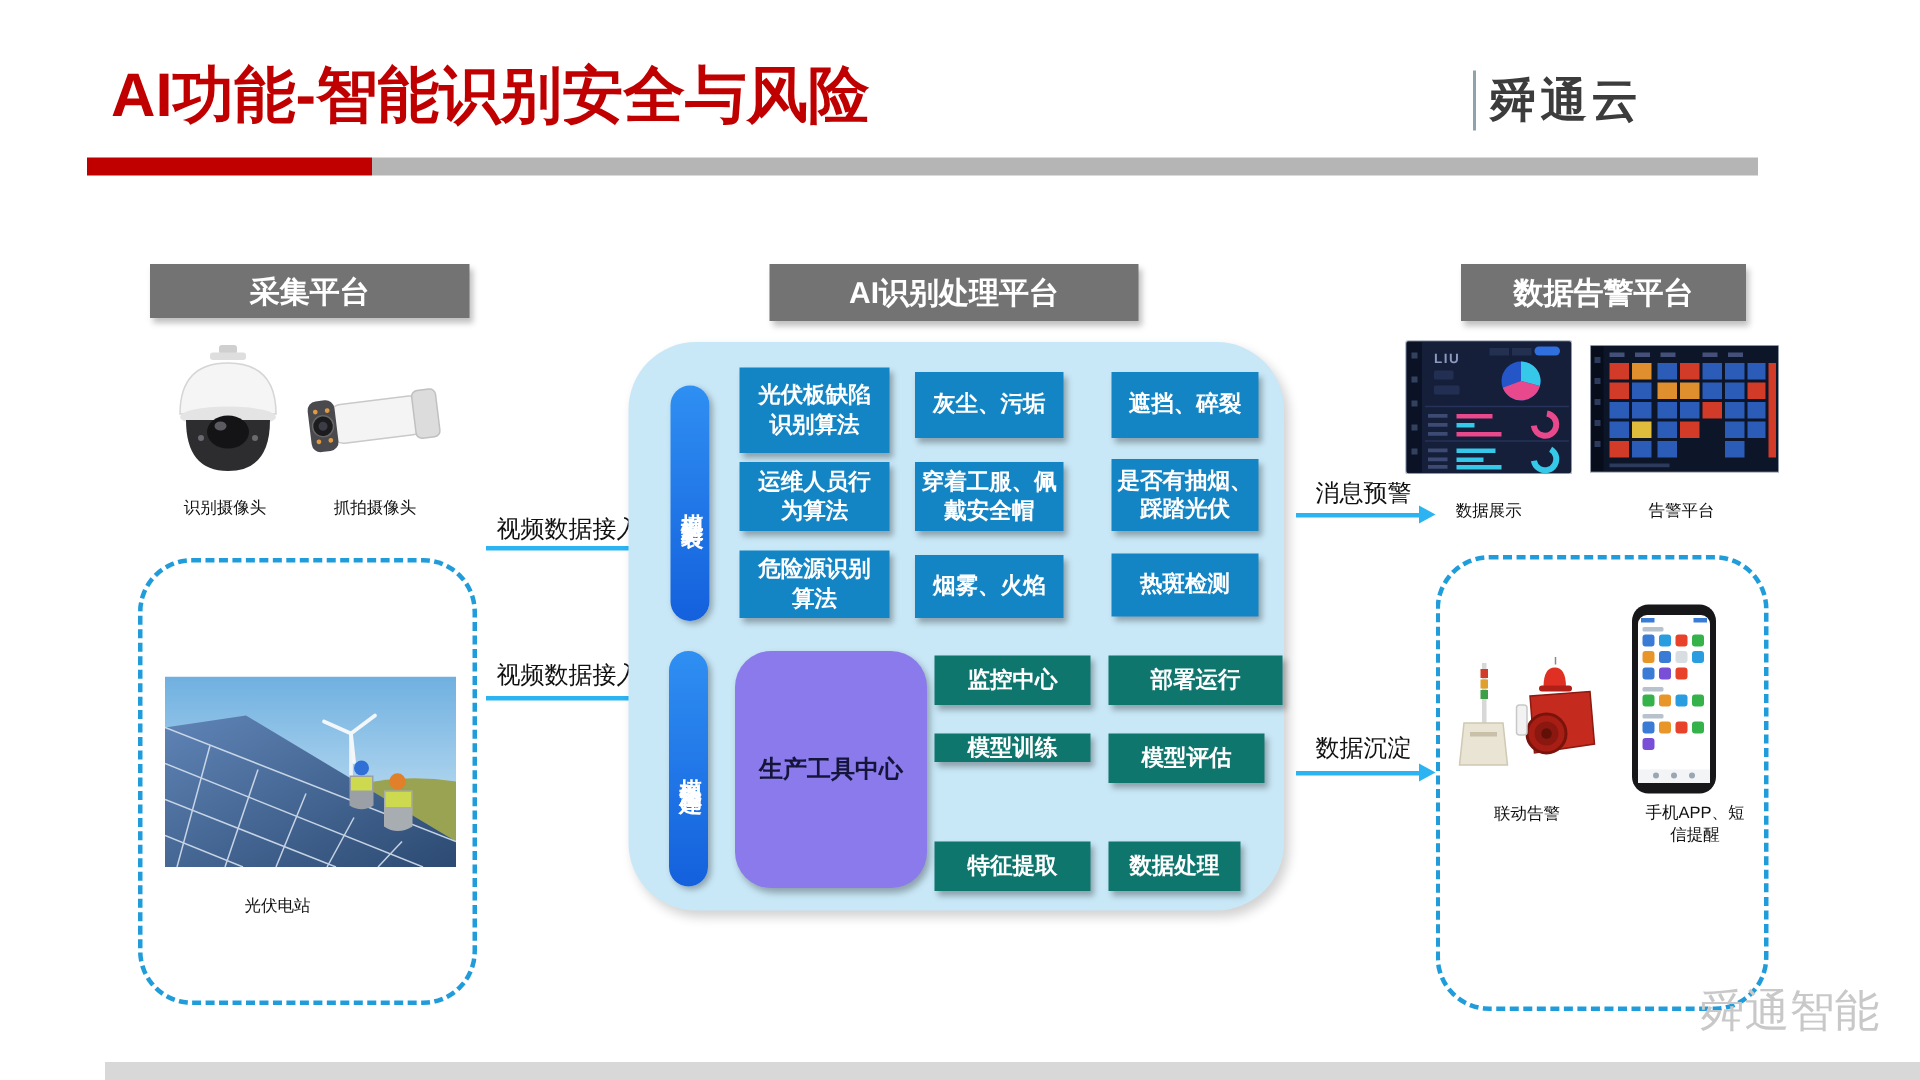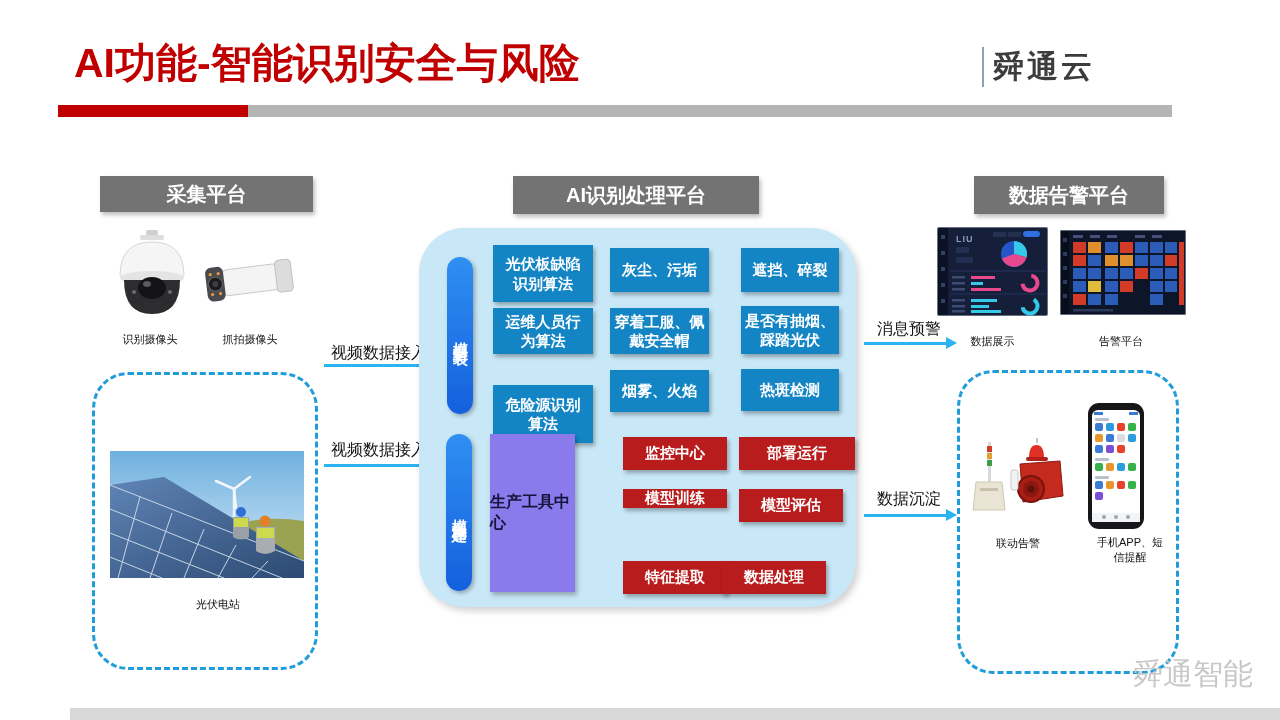--- a/index.html
+++ b/index.html
@@ -41,26 +41,26 @@
 
   .vbar { width:26px; background:linear-gradient(180deg,#2f8ff2,#1460dd); border-radius:13px;
     color:#fff; font-weight:700; font-size:15px; display:flex; align-items:center; justify-content:center;
     writing-mode:vertical-rl; text-orientation:upright; letter-spacing:3px; box-shadow:2px 2px 4px rgba(0,0,0,.3); }
   #vbar1 { left:447px; top:257px; height:157px; }
   #vbar2 { left:446px; top:434px; height:157px; }
 
   .bluebox { background:#1385c5; color:#fff; font-weight:700; font-size:15px; line-height:1.3;
     display:flex; align-items:center; justify-content:center; text-align:center; white-space:pre-line;
     box-shadow:2px 3px 4px rgba(0,0,0,.3); }
-  .tealbox { background:#b91c1c; color:#fff; font-weight:700; font-size:15px;
+  .tealbox { background:#0f766e; color:#fff; font-weight:700; font-size:15px;
     display:flex; align-items:center; justify-content:center; text-align:left;
     box-shadow:2px 3px 4px rgba(0,0,0,.3); }
-  .purplebox { left:490px; top:434px; width:85px; height:158px; background:#8a7aec; color:#15153c;
+  .purplebox { left:490px; top:434px; width:128px; height:158px; background:#8a7aec; color:#15153c;
     font-weight:700; font-size:16px; display:flex; align-items:center; justify-content:center;
-    box-shadow:2px 3px 5px rgba(0,0,0,.3); }
+    box-shadow:2px 3px 5px rgba(0,0,0,.3);border-radius:24px; }
 
   
   .arrow { height:3px; background:#2bb3f2; }
   .arrow::after { content:''; position:absolute; right:-11px; top:-5px; width:0; height:0;
     border-left:11px solid #2bb3f2; border-top:6px solid transparent; border-bottom:6px solid transparent; }
 
   .watermark { left:1133px; top:654px; font-size:30px; color:#c8c8c8; }
   .bottom-bar { left:70px; top:708px; width:1210px; height:12px; background:#d8d8d8; }
 
   .prewrap { white-space:pre-line; }
@@ -144,21 +144,21 @@
   <g>
     <circle cx="131" cy="61" r="5" fill="#2f6fd6"></circle>
     <path d="M123 66 h16 v20 q-8 5 -16 0 Z" fill="#9aa0a6"></path>
     <rect x="124" y="67" width="14" height="9" fill="#cdd94e"></rect>
     <circle cx="155" cy="70" r="5.5" fill="#e0802a"></circle>
     <path d="M146 76 h19 v24 q-10 6 -19 0 Z" fill="#a8adb2"></path>
     <rect x="147" y="77" width="17" height="10" fill="#cdd94e"></rect>
   </g>
 </svg>
 
-<div class="abs label" style="left:108px;top:585px;width:220px">光伏电站</div>
+<div class="abs label" style="left:75px;top:585px;width:220px">光伏电站</div>
 
 <div class="abs flow-label" style="left:318px;top:343px;width:122px">视频数据接入</div>
 <div class="abs arrow" style="left:324px;top:364px;width:104px"></div>
 <div class="abs flow-label" style="left:318px;top:440px;width:122px">视频数据接入</div>
 <div class="abs arrow" style="left:324px;top:464px;width:104px"></div>
 
 <div class="abs sec-header" id="hdr-ai">AI识别处理平台</div>
 <div class="abs container-ai"></div>
 
 <div class="abs vbar" id="vbar1">模型封装</div>
@@ -167,33 +167,33 @@
 <div class="abs bluebox" style="left:493px;top:245px;width:100px;height:57px">光伏板缺陷
 识别算法</div>
 <div class="abs bluebox" style="left:610px;top:248px;width:99px;height:44px">灰尘、污垢</div>
 <div class="abs bluebox" style="left:741px;top:248px;width:98px;height:44px">遮挡、碎裂</div>
 <div class="abs bluebox" style="left:493px;top:308px;width:100px;height:46px">运维人员行
 为算法</div>
 <div class="abs bluebox" style="left:610px;top:308px;width:99px;height:46px">穿着工服、佩
 戴安全帽</div>
 <div class="abs bluebox" style="left:741px;top:306px;width:98px;height:48px">是否有抽烟、
 踩踏光伏</div>
-<div class="abs bluebox" style="left:493px;top:385px;width:100px;height:58px">危险源识别
+<div class="abs bluebox" style="left:493px;top:367px;width:100px;height:45px">危险源识别
 算法</div>
 <div class="abs bluebox" style="left:610px;top:370px;width:99px;height:42px">烟雾、火焰</div>
 <div class="abs bluebox" style="left:741px;top:369px;width:98px;height:42px">热斑检测</div>
 
 <div class="abs purplebox">生产工具中心</div>
 
 <div class="abs tealbox" style="left:623px;top:437px;width:104px;height:33px">监控中心</div>
 <div class="abs tealbox" style="left:739px;top:437px;width:116px;height:33px">部署运行</div>
 <div class="abs tealbox" style="left:623px;top:489px;width:104px;height:19px">模型训练</div>
 <div class="abs tealbox" style="left:739px;top:489px;width:104px;height:33px">模型评估</div>
 <div class="abs tealbox" style="left:623px;top:561px;width:104px;height:33px">特征提取</div>
-<div class="abs tealbox" style="left:722px;top:561px;width:104px;height:33px">数据处理</div>
+<div class="abs tealbox" style="left:739px;top:561px;width:88px;height:33px">数据处理</div>
 
 <div class="abs flow-label" style="left:866px;top:319px;width:86px">消息预警</div>
 <div class="abs arrow" style="left:864px;top:342px;width:82px"></div>
 <div class="abs flow-label" style="left:866px;top:489px;width:86px">数据沉淀</div>
 <div class="abs arrow" style="left:864px;top:514px;width:82px"></div>
 
 <div class="abs sec-header" id="hdr-alert">数据告警平台</div>
 
 <svg class="abs" style="left:937px;top:227px" width="111" height="89" viewBox="0 0 111 89">
   <rect width="111" height="89" rx="2" fill="#161f3a" stroke="#b9c2cc"></rect>

